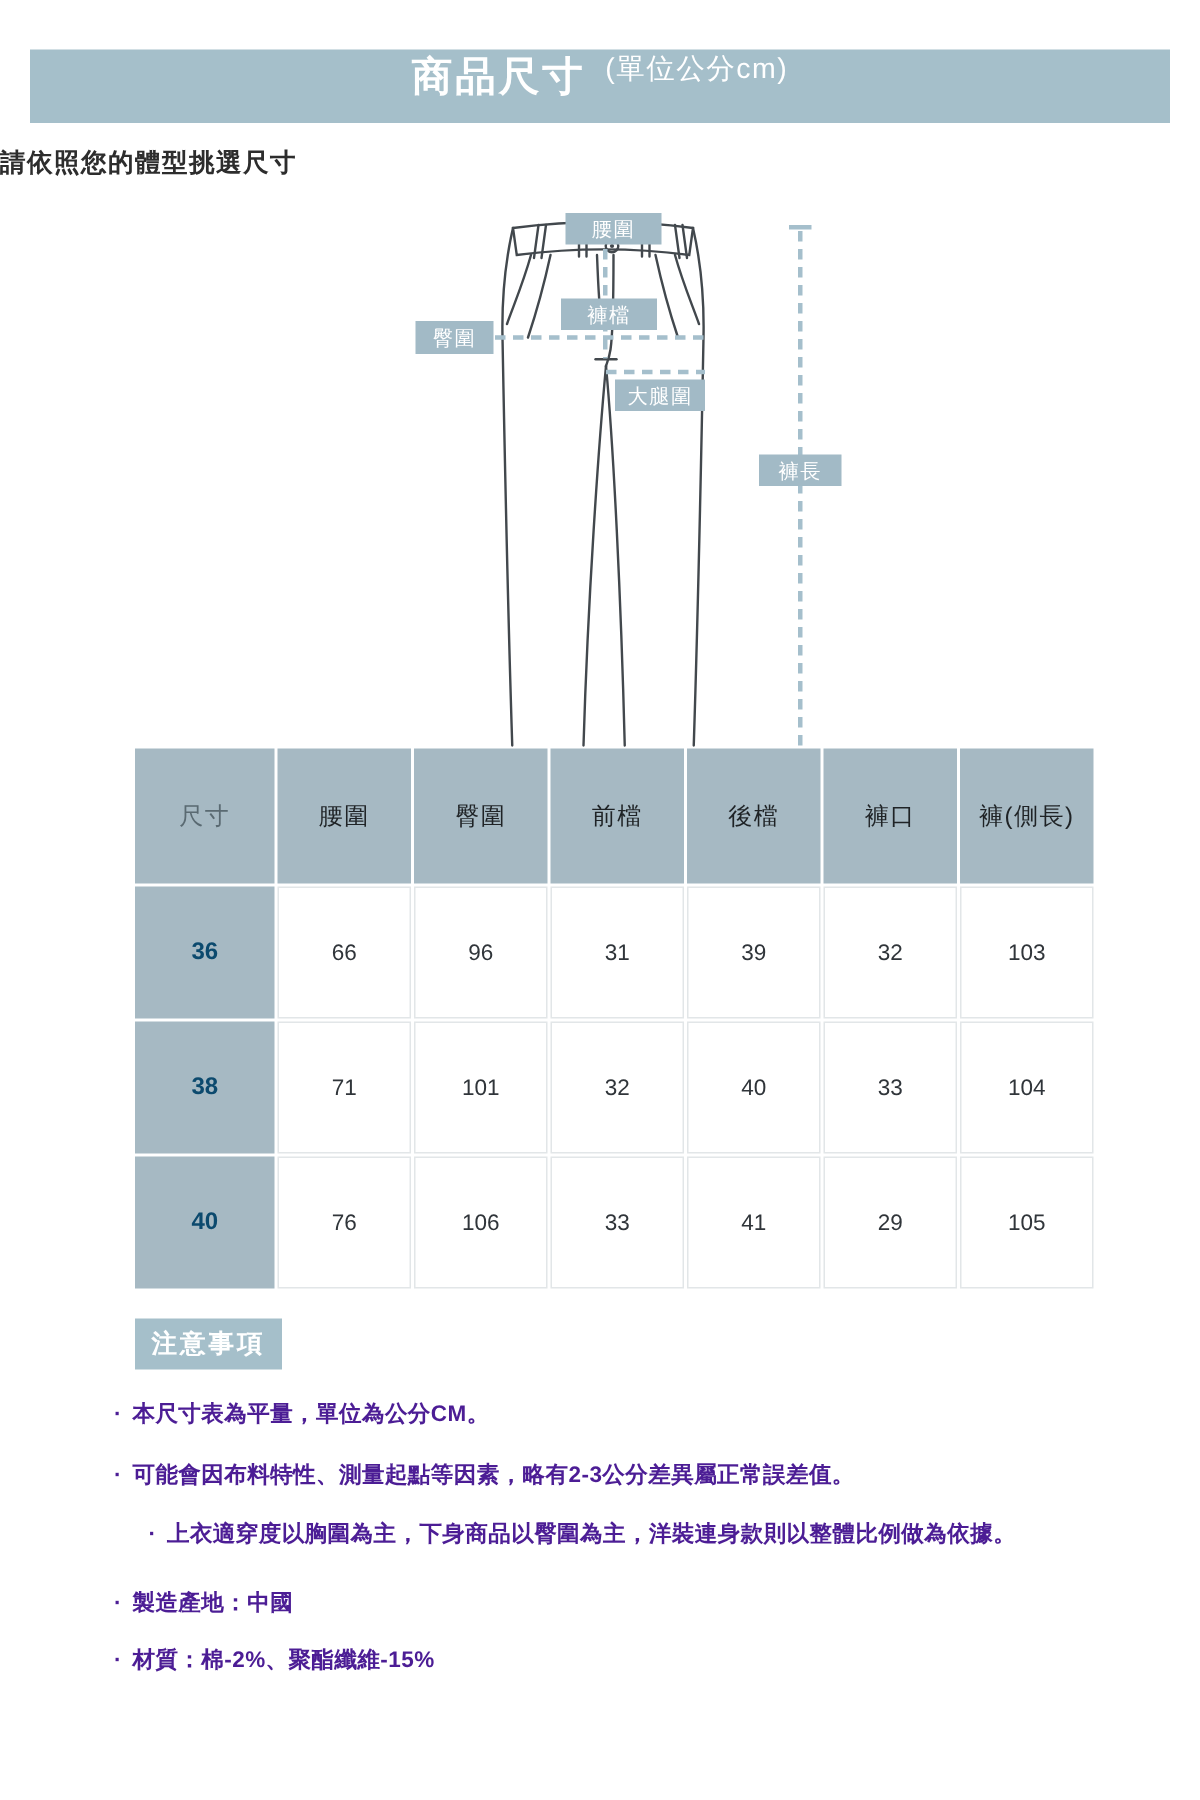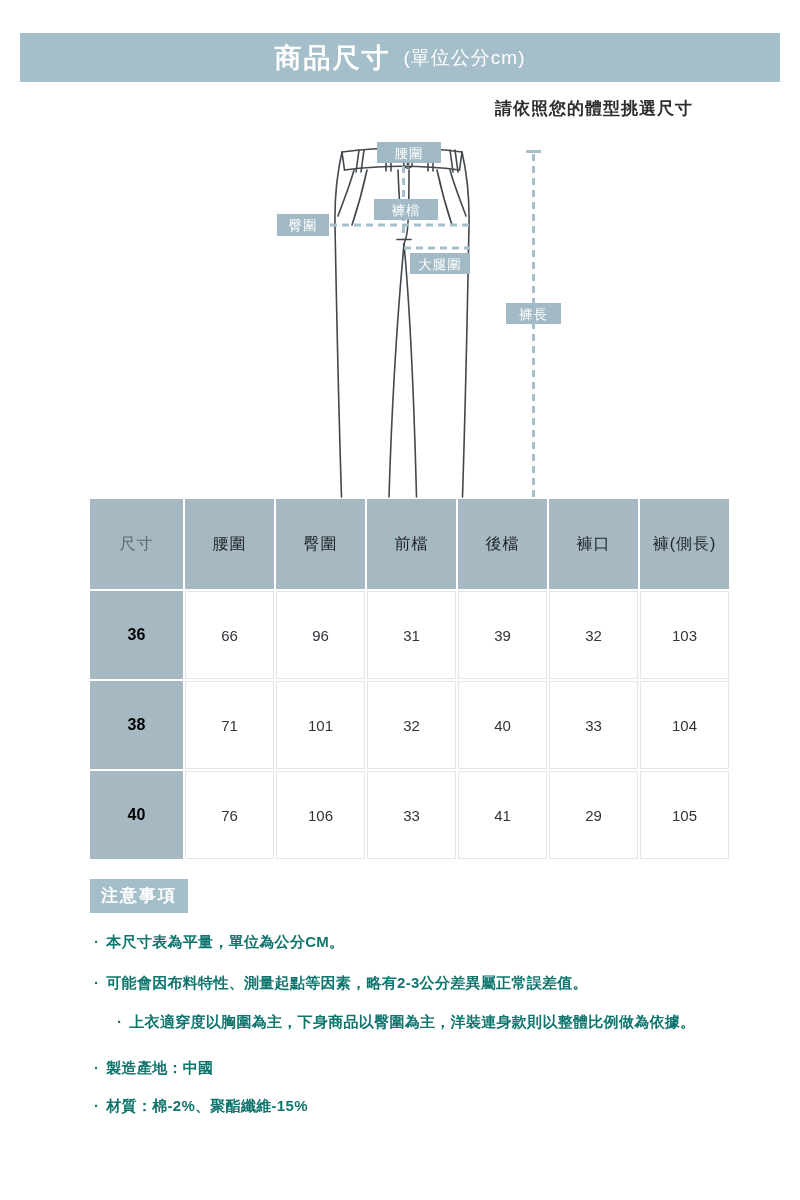--- a/index.html
+++ b/index.html
@@ -16,42 +16,42 @@
     overflow: hidden;
   }
 
   
   .banner {
     position: absolute;
     left: 20px; top: 33px;
     width: 760px; height: 49px;
     background: #a5bfca;
     display: flex;
-    align-items: center;
+    align-items: flex-start;
     justify-content: center;
     color: #ffffff;
   }
   .banner .title-main {
     font-size: 27px;
     font-weight: bold;
     letter-spacing: 2px;
   }
   .banner .title-suffix {
     font-size: 19px;
     font-weight: 500;
     letter-spacing: 1px;
     margin-left: 13px;
   }
 
   
   .subtitle {
     position: absolute;
     left: 0; top: 97px;
     width: 693px;
-    text-align: right;
+    text-align: left;
     font-size: 17px;
     font-weight: bold;
     color: #2d2d2d;
     letter-spacing: 1px;
   }
 
   
   .diagram {
     position: absolute;
     left: 0; top: 138px;
@@ -104,21 +104,21 @@
     height: 90px;
     background: #a6b9c3;
     font-size: 16px;
     color: #1f2326;
     letter-spacing: 1px;
   }
   table.size-table thead th:first-child { color: #5a6a72; }
   table.size-table tbody th {
     height: 88px;
     background: #a6b9c3;
-    color: #000000;
+    color: #0c4a6e;
     font-size: 16px;
     font-weight: bold;
   }
   table.size-table tbody td {
     height: 88px;
     background: #ffffff;
     border: 1px solid #e2e6e8;
     font-size: 15px;
     color: #30353a;
   }
@@ -129,24 +129,24 @@
     left: 90px; top: 879px;
     background: #a5bfca;
     color: #ffffff;
     font-size: 17px;
     font-weight: bold;
     padding: 5px 11px 6px 11px;
     letter-spacing: 2px;
   }
   .note-item {
     position: absolute;
-    left: 94px;
+    left: 76px;
     font-size: 15px;
     font-weight: bold;
-    color: #0f766e;
+    color: #4c1d95;
     letter-spacing: 0.3px;
     white-space: nowrap;
   }
   .note-item .bullet {
     display: inline-block;
     margin-right: 7px;
     font-weight: bold;
   }
   .note-1 { top: 933px; }
   .note-2 { top: 974px; }

